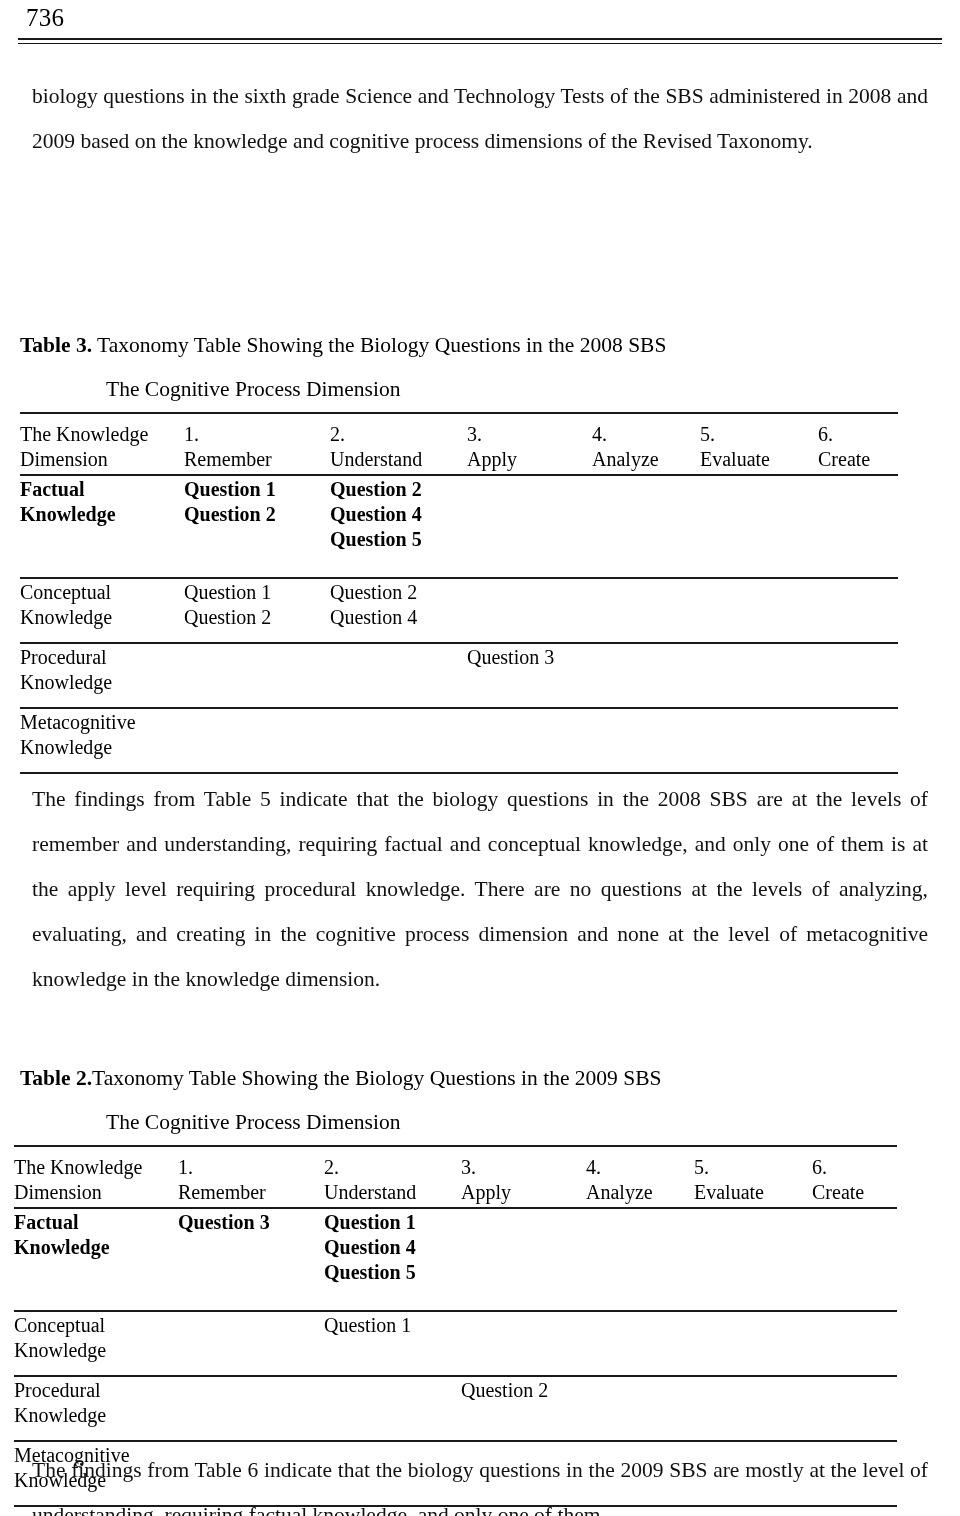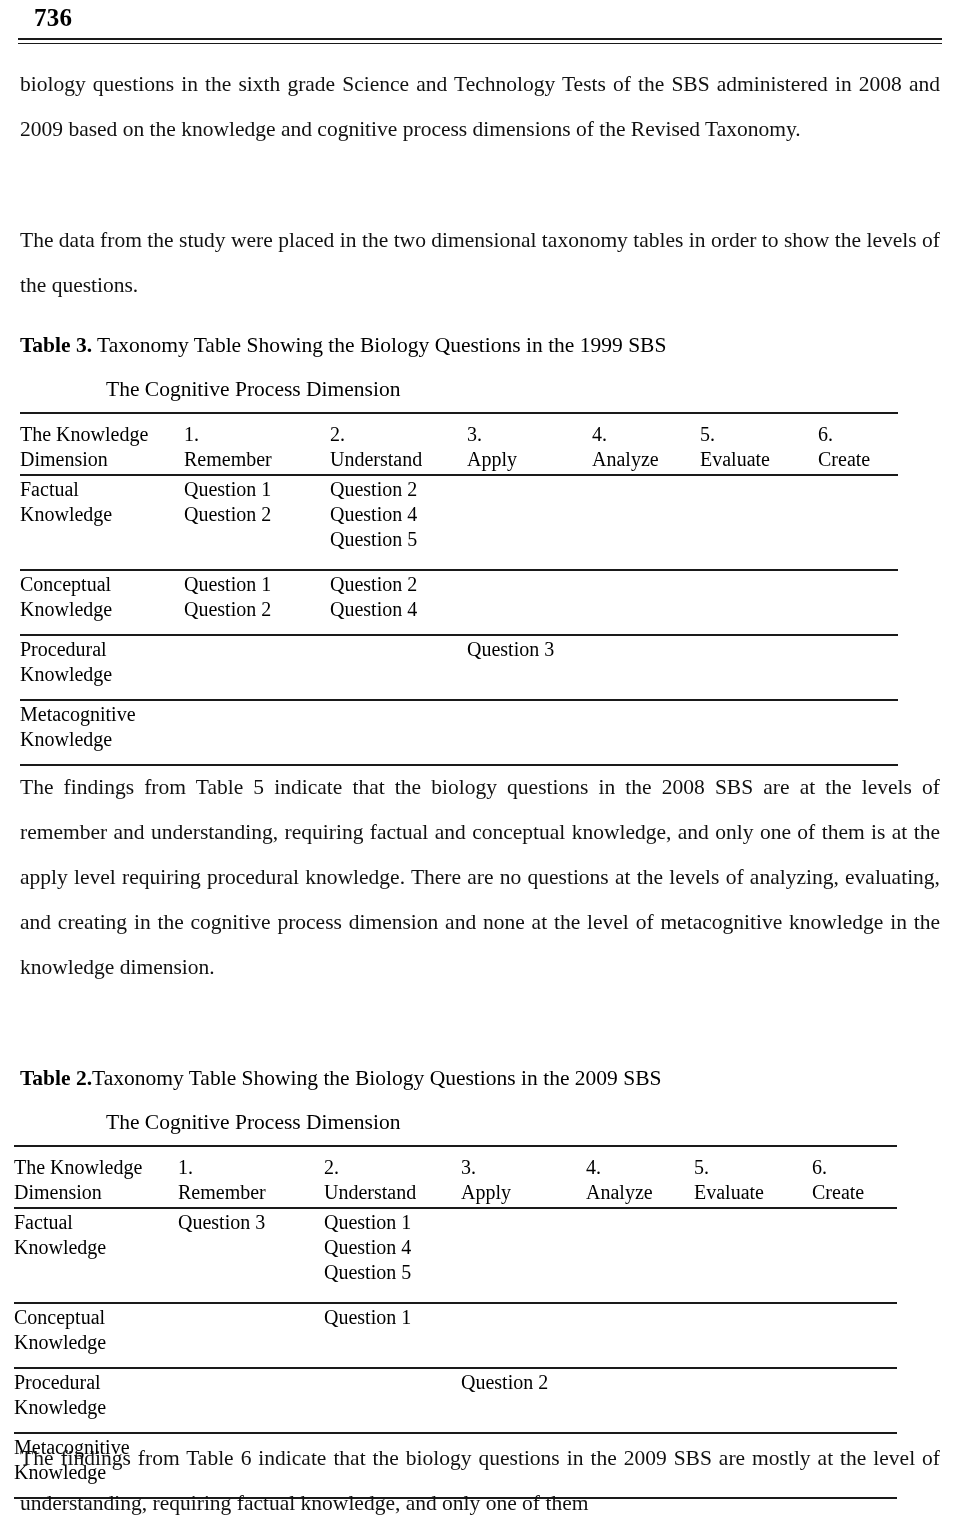--- a/index.html
+++ b/index.html
@@ -26,25 +26,25 @@
   
   .runhead {
     position: absolute;
     left: 18px;
     top: 2px;
     width: 924px;
     height: 34px;
   }
   .runhead .folio {
     position: absolute;
-    left: 16px;
+    left: 8px;
     top: 0;
     font-size: 25px;
     line-height: 32px;
-    font-weight: bold;
+    font-weight: normal;
     letter-spacing: 0.2px;
   }
   .runhead .journal {
     position: absolute;
     right: 0;
     top: 0;
     font-size: 23.5px;
     line-height: 32px;
     font-style: italic;
     white-space: nowrap;
@@ -64,21 +64,21 @@
     position: absolute;
     font-size: 21.5px;
     line-height: 45px;
     text-align: justify;
     text-justify: inter-word;
     color: #111;
   }
   .para.last-natural {
     text-align: justify;
   }
-  .para p { margin: 0; }
+  .para p { margin: 12px; }
 
   #para-intro { left: 20px; top: 62px;  width: 920px; }
   #para-data  { left: 20px; top: 218px; width: 920px; }
   #para-find5 { left: 20px; top: 765px; width: 920px; }
   #para-find6 { left: 20px; top: 1436px; width: 920px; }
 
   
   .caption {
     position: absolute;
     font-size: 21.5px;
@@ -127,21 +127,22 @@
     border-bottom: 2px solid #1a1a1a;
     padding-top: 8px;
     padding-bottom: 2px;
   }
   .taxtable tr.body-row > td {
     border-bottom: 2px solid #1a1a1a;
     padding-top: 1px;
     padding-bottom: 12px;
   }
   .taxtable tr.body-row.tall > td {
-    padding-bottom: 17px;
+    padding-bottom: 25px;
+    font-weight: bold;
   }
   .cellline { display: block; white-space: nowrap; }
   .cellline.empty { visibility: hidden; }
 
   
   #table5 col.c-dim  { width: 164px; }
   #table5 col.c-1    { width: 146px; }
   #table5 col.c-2    { width: 137px; }
   #table5 col.c-3    { width: 125px; }
   #table5 col.c-4    { width: 108px; }
@@ -166,26 +167,23 @@
 
   <div class="runhead">
     <span class="folio">736</span>
   </div>
   <div class="runrule"></div>
 
   <div class="para" id="para-intro">
     <p>biology questions in the sixth grade Science and Technology Tests of the SBS administered in 2008 and 2009 based on the knowledge and cognitive process dimensions of the Revised Taxonomy.</p>
   </div>
 
-  <div class="para" id="para-data">
-    <p>The data from the study were placed in the two dimensional taxonomy tables in order to show the levels of the questions.</p>
-  </div>
 
   <div class="caption" id="cap5">
-    <b>Table 3.</b><span> Taxonomy Table Showing the Biology Questions in the 1999 SBS</span>
+    <b>Table 3.</b><span> Taxonomy Table Showing the Biology Questions in the 2008 SBS</span>
   </div>
   <div class="subcaption" id="sub5">The Cognitive Process Dimension</div>
 
   <div class="taxtable" id="table5">
     <table>
       <colgroup>
         <col class="c-dim">
           <col class="c-1">
           <col class="c-2">
           <col class="c-3">

